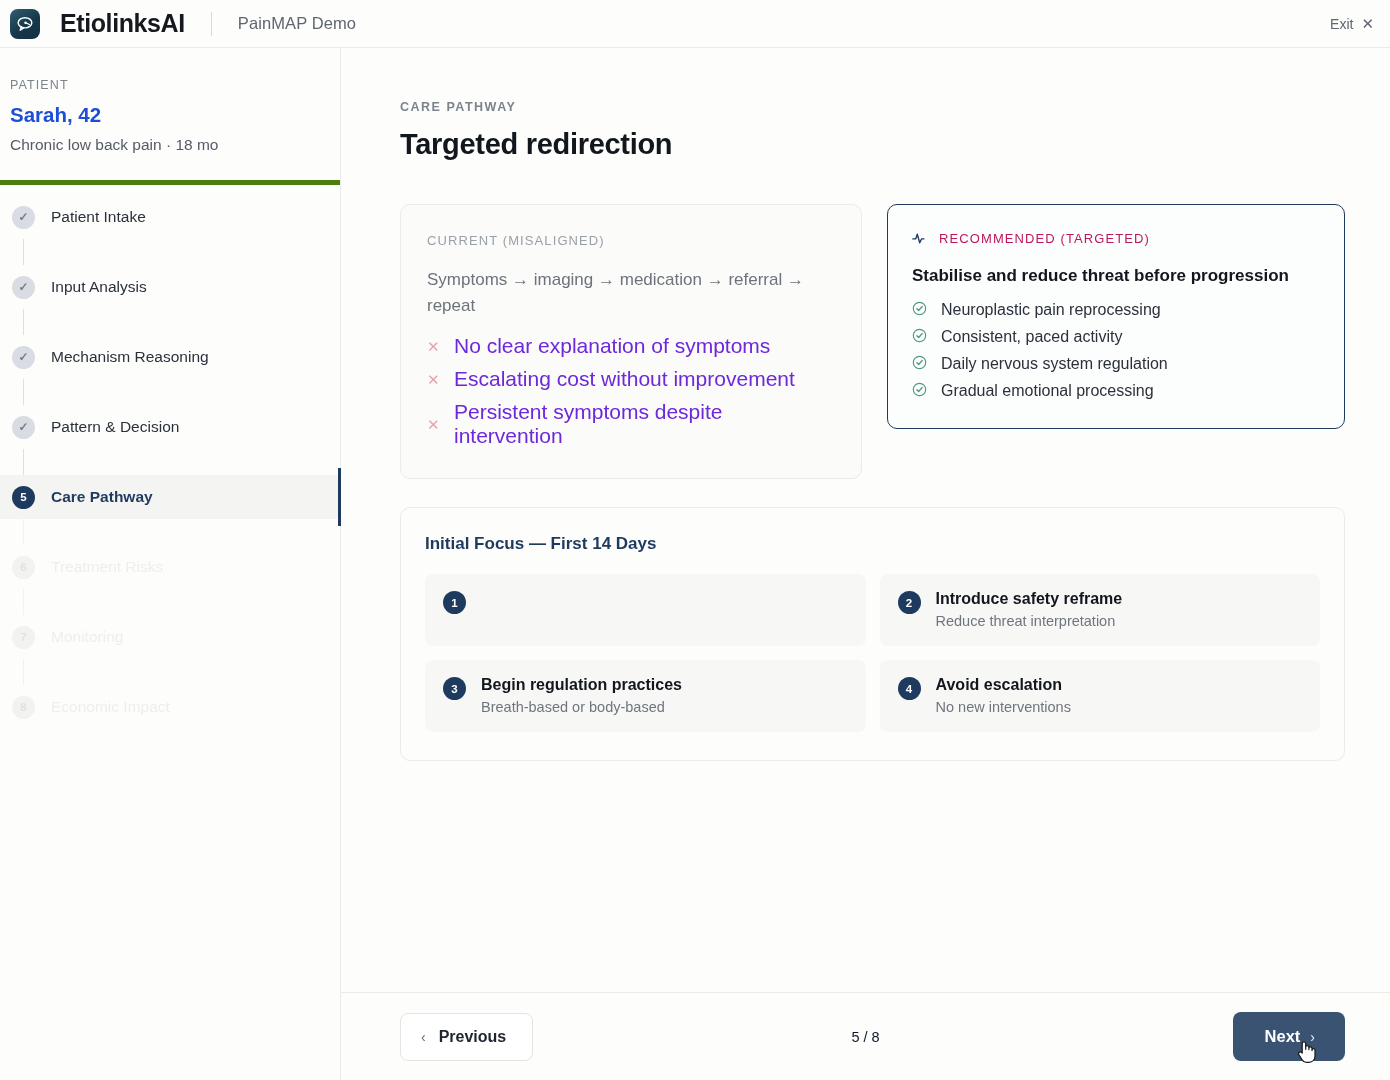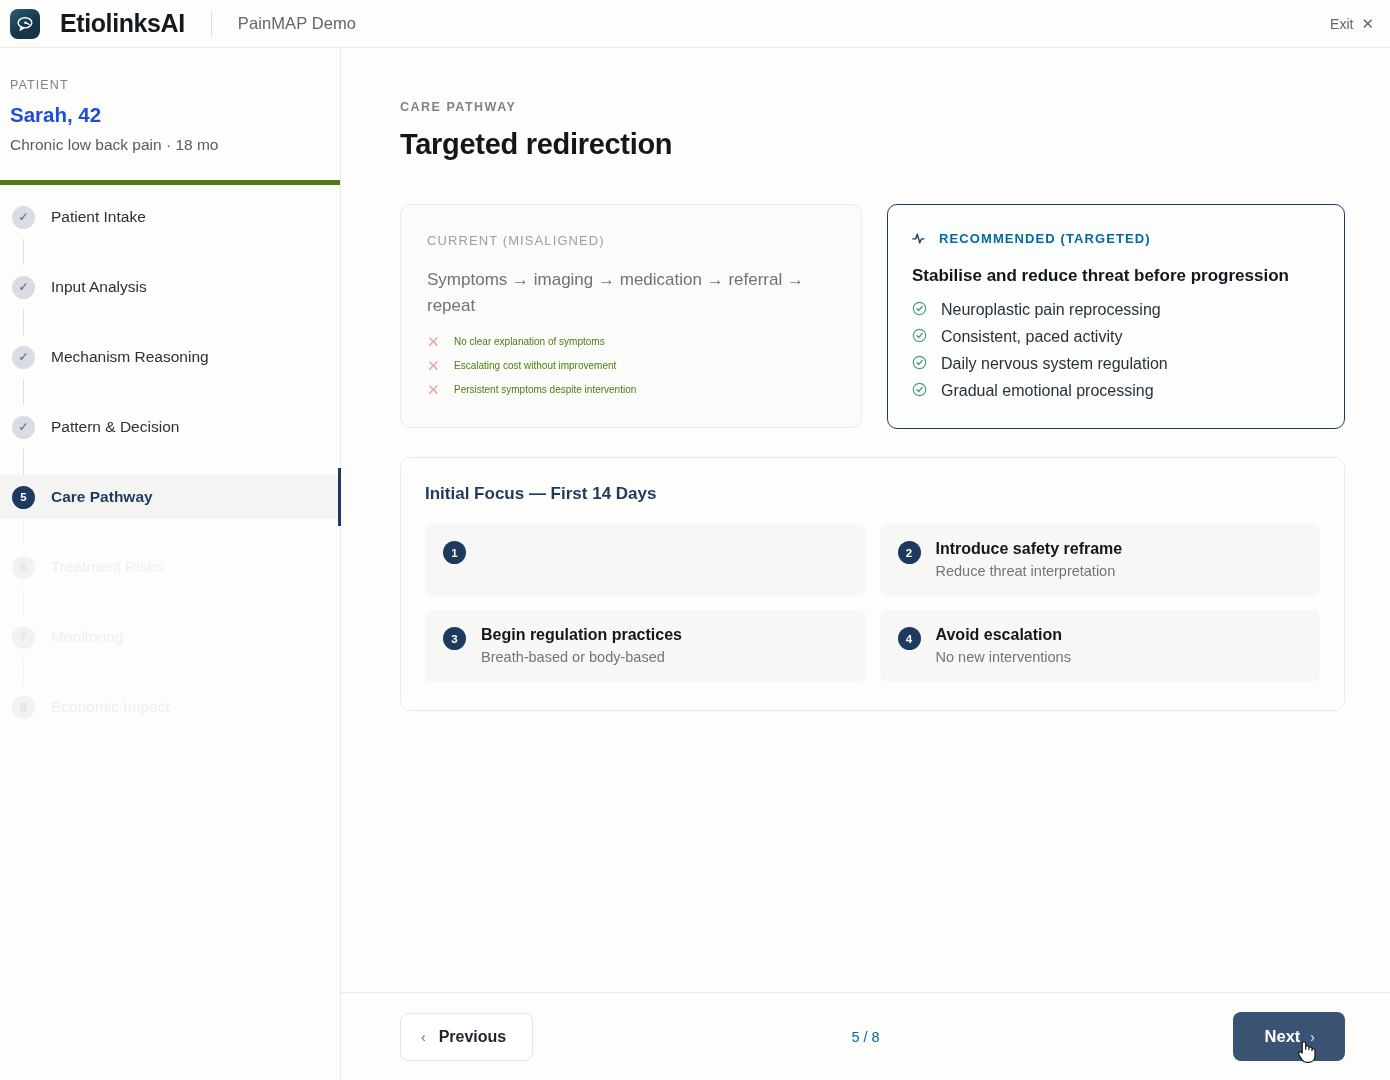--- a/index.html
+++ b/index.html
@@ -105,30 +105,30 @@
   .card-current .card-kicker {
     font-size: 13px; letter-spacing: 1.1px; text-transform: uppercase;
     color: #9aa0a8; margin-bottom: 19px;
   }
   .card-current .card-lead {
     font-size: 17px; line-height: 1.5; color: #6d737c; margin-bottom: 16px;
   }
   .neg-list { display: flex; flex-direction: column; gap: 9px; }
   .neg-item { display: flex; align-items: center; gap: 15px; }
   .neg-x { color: #e8a3ab; font-size: 15px; line-height: 1; width: 12px; flex: 0 0 12px; }
-  .neg-text { font-size: 10px; color: #4d7c0f; }
+  .neg-text { font-size: 21px; color: #6d28d9; }
 
   .card-rec {
     flex: 1; border: 1.6px solid #1e3a5f; border-radius: 10px;
     background: #fcfdfd; padding: 26px 24px 28px 24px;
   }
   .rec-kicker {
     display: flex; align-items: center; gap: 10px;
     font-size: 13px; letter-spacing: 1.1px; text-transform: uppercase;
-    color: #0369a1; font-weight: 700; margin-bottom: 20px;
+    color: #be185d; font-weight: 400; margin-bottom: 20px;
   }
   .rec-lead { font-size: 17px; font-weight: 700; color: #12161d; margin-bottom: 15px; }
   .pos-list { display: flex; flex-direction: column; gap: 9px; }
   .pos-item { display: flex; align-items: flex-start; gap: 14px; }
   .pos-check { width: 15px; height: 15px; flex: 0 0 15px; }
   .pos-text { font-size: 16px; color: #2b313b; }
 
   .focus-card {
     margin-top: 28px; border: 1px solid #edebe6; border-radius: 10px;
     background: #fdfdfc; padding: 26px 24px 28px 24px;
@@ -163,21 +163,21 @@
   }
   .btn-prev {
     display: flex; align-items: center; gap: 13px;
     border: 1px solid #e6e4df; border-radius: 8px; background: #fff;
     padding: 14px 26px 14px 20px;
     font-size: 16px; font-weight: 700; color: #1f2430; cursor: pointer;
   }
   .chev { font-size: 14px; color: #646a73; font-weight: 400; }
   .page-count {
     position: absolute; left: 0; right: 0; text-align: center;
-    font-size: 14.5px; color: #0369a1; pointer-events: none;
+    font-size: 14.5px; color: #0f172a; pointer-events: none;
   }
   .btn-next {
     margin-left: auto;
     display: flex; align-items: center; gap: 10px;
     border: none; border-radius: 8px; background: #3b5373;
     padding: 15px 30px 15px 32px;
     font-size: 16.5px; font-weight: 700; color: #ffffff; cursor: pointer;
     position: relative;
   }
   .btn-next .chev { color: #e8ecf2; }

